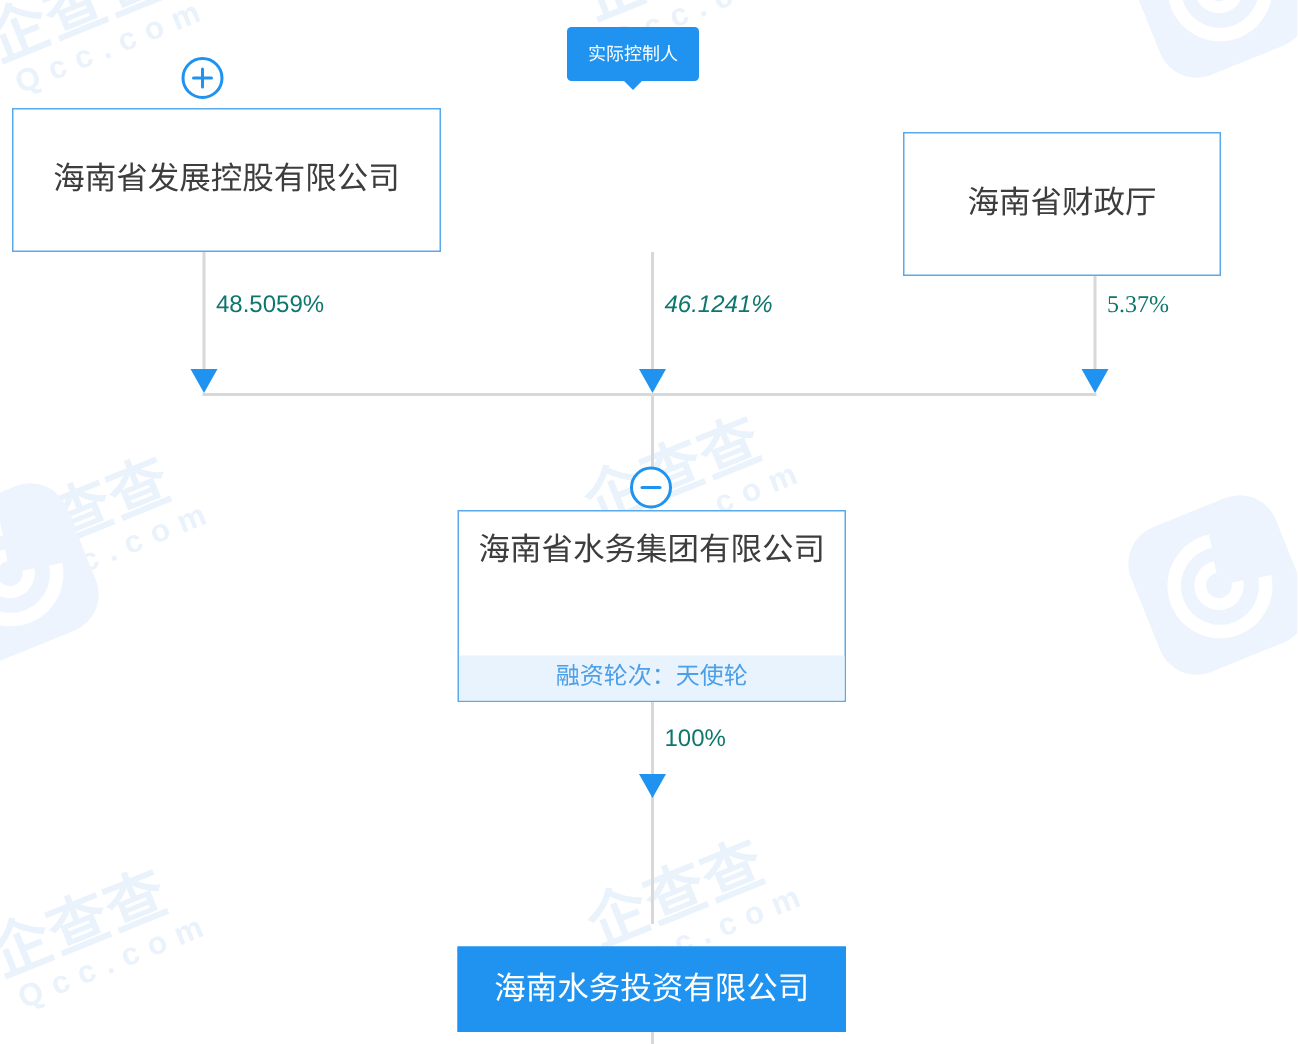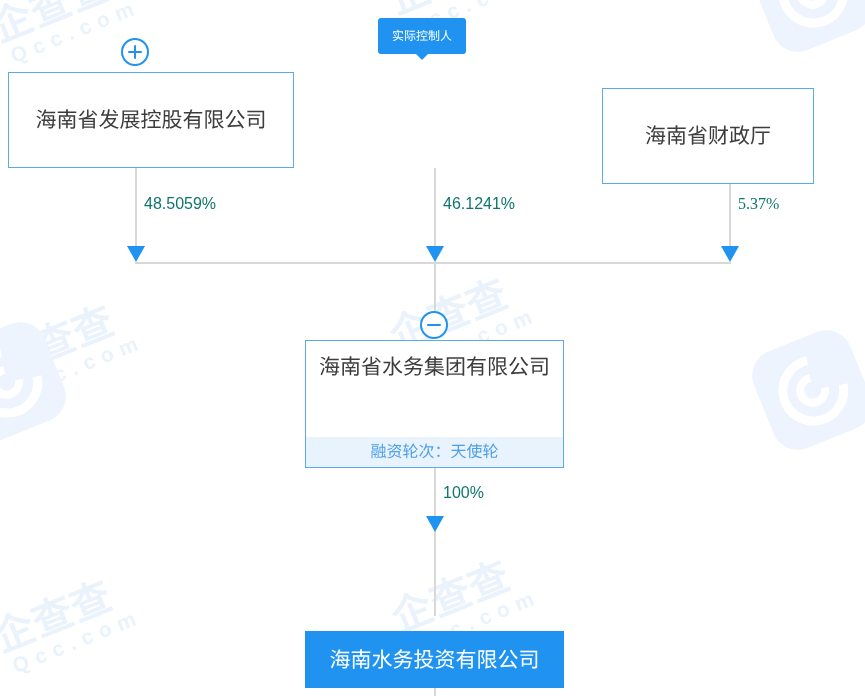--- a/index.html
+++ b/index.html
@@ -260,21 +260,21 @@
   <div class="line-v" style="left:434px; top:168px; height:82px;"></div>
   <div class="line-v" style="left:729px; top:168px; height:82px;"></div>
   <div class="line-h" style="left:135px; top:262px; width:596px;"></div>
   <div class="line-v" style="left:434px; top:262px; height:64px;"></div>
 
   <div class="arrow-down" style="left:127px; top:246px;"></div>
   <div class="arrow-down" style="left:426px; top:246px;"></div>
   <div class="arrow-down" style="left:721px; top:246px;"></div>
 
   <div class="pct" style="left:144px; top:194px;">48.5059%</div>
-  <div class="pct" style="left:443px; top:194px;">46.1241%</div>
+  <div class="pct" style="left:443px; top:194px;font-style:italic;">46.1241%</div>
   <div class="pct" style="left:738px; top:194px;font-family:Liberation Serif, serif;">5.37%</div>
 
   <div class="node" style="left:8px; top:72px; width:286px; height:96px;">
     <div class="node-title">海南省发展控股有限公司</div>
   </div>
   <div class="toggle plus" style="left:121px; top:38px;"></div>
 
   <div class="badge" style="left:378px; top:18px;">实际控制人</div>
 
   <div class="node" style="left:602px; top:88px; width:212px; height:96px;">

